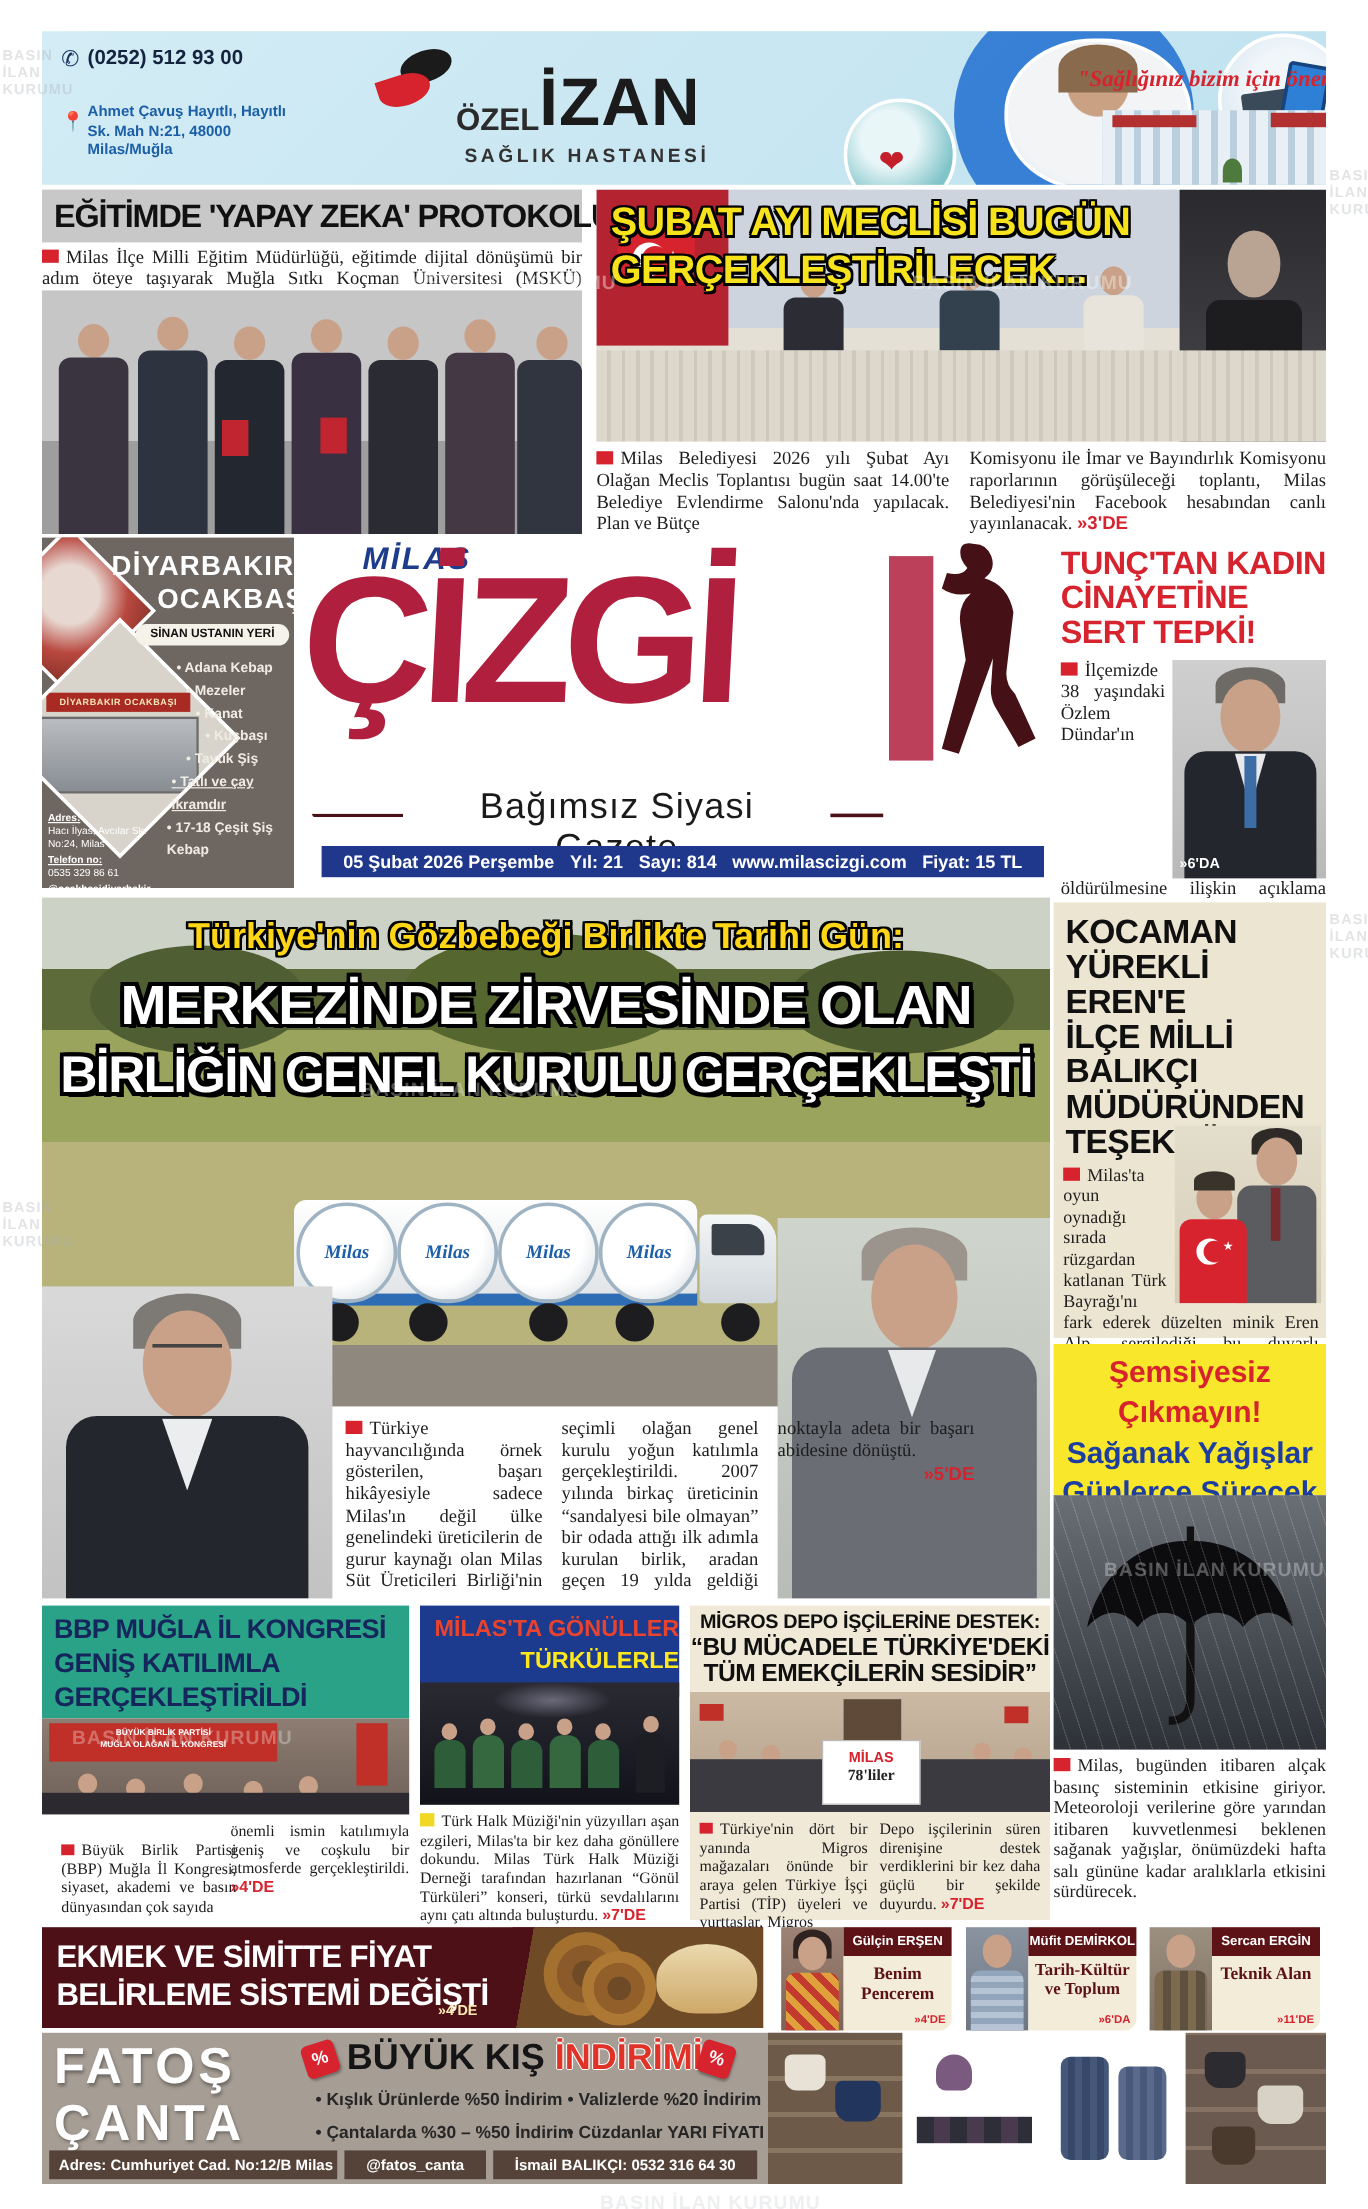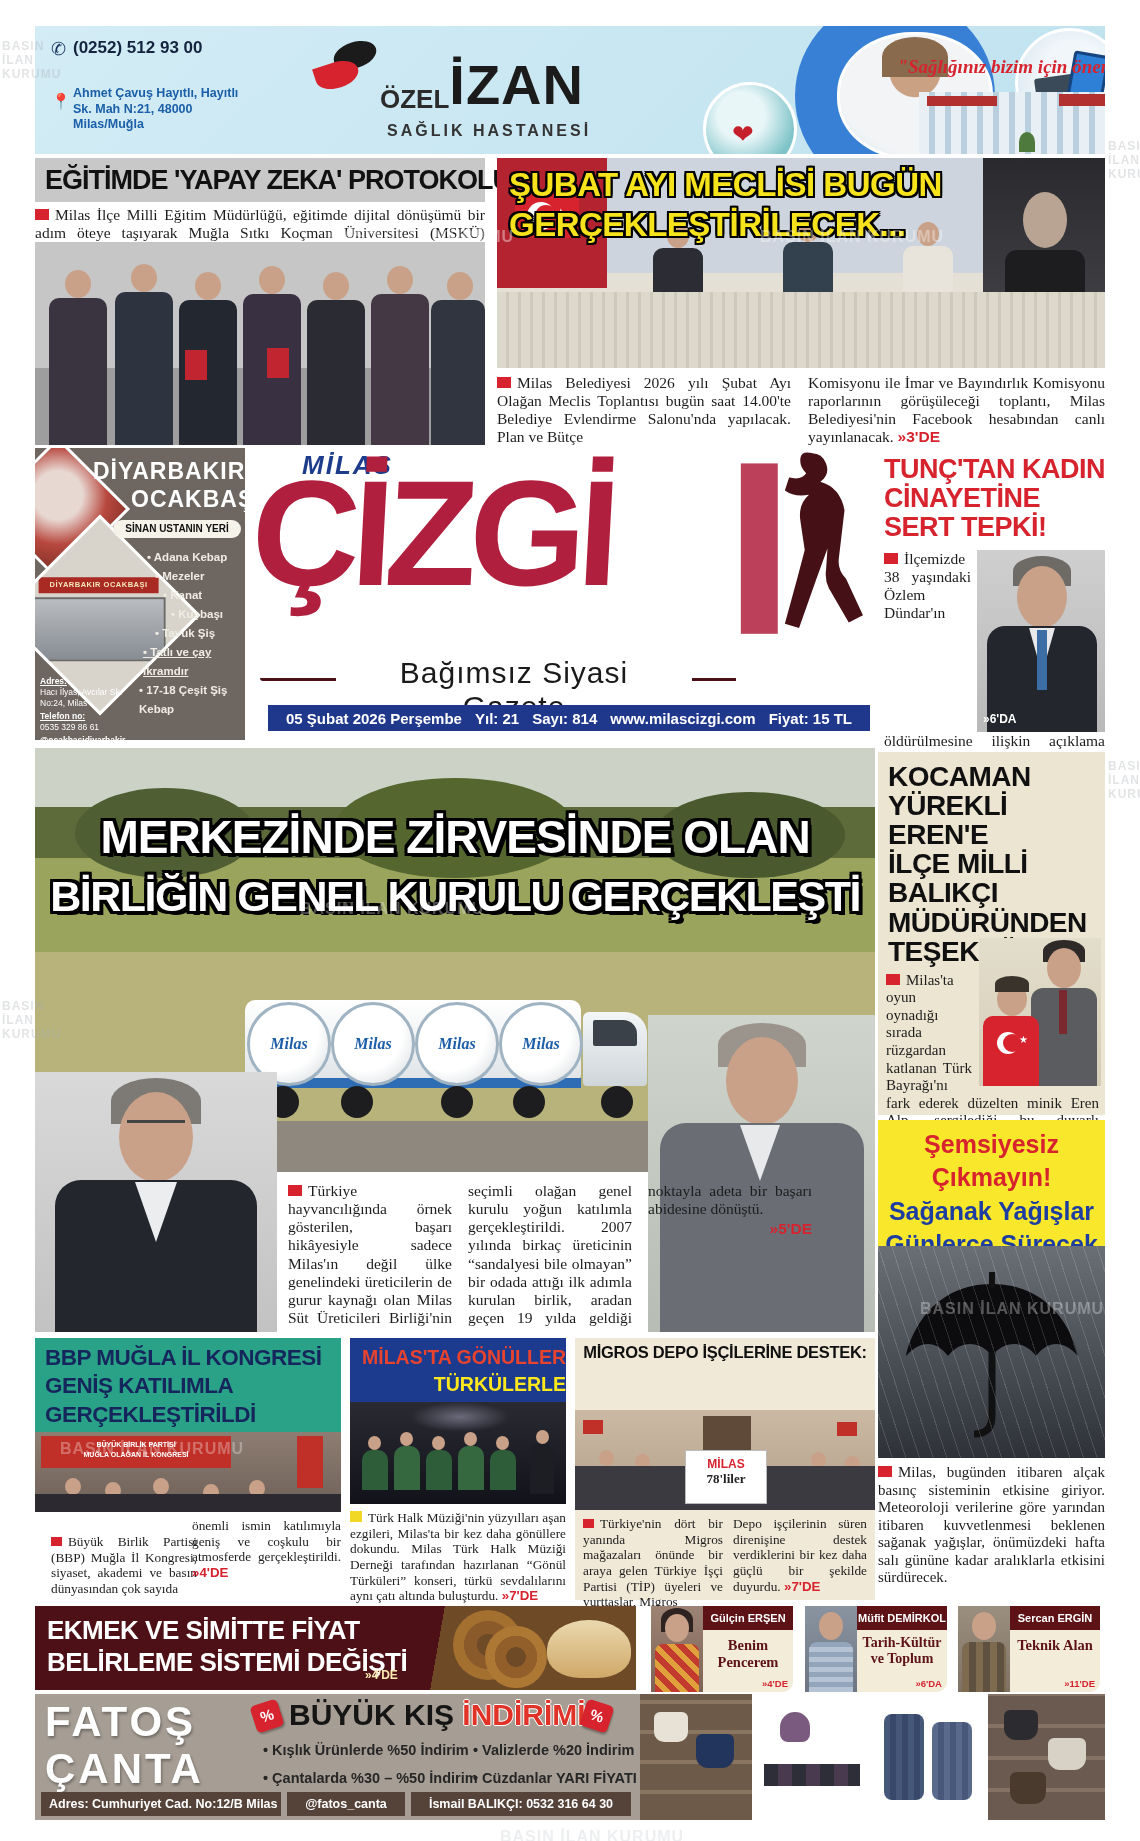--- a/index.html
+++ b/index.html
@@ -204,20 +204,21 @@
       <div class="abs" style="left:338px;top:52px;width:64px;height:74px;background:linear-gradient(#f4f6f7,#cfd6da);border-radius:6px 22px 4px 4px;">
         <div class="abs" style="left:10px;top:8px;width:44px;height:26px;background:#3a4148;border-radius:2px 14px 2px 2px;"></div>
       </div>
       <div class="abs" style="left:22px;top:126px;width:32px;height:32px;border-radius:50%;background:#1d1d1f;"></div>
       <div class="abs" style="left:96px;top:126px;width:32px;height:32px;border-radius:50%;background:#1d1d1f;"></div>
       <div class="abs" style="left:196px;top:126px;width:32px;height:32px;border-radius:50%;background:#1d1d1f;"></div>
       <div class="abs" style="left:268px;top:126px;width:32px;height:32px;border-radius:50%;background:#1d1d1f;"></div>
       <div class="abs" style="left:356px;top:126px;width:32px;height:32px;border-radius:50%;background:#1d1d1f;"></div>
     </div>
   </div>
+  <div class="abs hl outl" style="left:35px;top:764px;width:840px;text-align:center;font-size:30px;color:#ffd616;z-index:3;">Türkiye'nin Gözbebeği Birlikte Tarihi Gün:</div>
   <div class="abs hl outl-big" style="left:35px;top:810px;width:840px;text-align:center;font-size:46px;color:#fff;letter-spacing:-1px;z-index:3;">MERKEZİNDE ZİRVESİNDE OLAN</div>
   <div class="abs hl outl-big" style="left:35px;top:872px;width:840px;text-align:center;font-size:43px;color:#fff;letter-spacing:-1.5px;z-index:3;">BİRLİĞİN GENEL KURULU GERÇEKLEŞTİ</div>
 
   <div class="photo" style="left:35px;top:1072px;width:242px;height:260px;background:linear-gradient(#d9d9d9,#c2c2c2);z-index:4;">
     <div class="abs" style="left:76px;top:6px;width:90px;height:46px;border-radius:50% 50% 0 0;background:#7d7a76;"></div>
     <div class="fig-head" style="left:84px;top:20px;width:74px;height:90px;"></div>
     <div class="abs" style="left:92px;top:48px;width:58px;height:14px;border-top:3px solid #444;"></div>
     <div class="abs" style="left:20px;top:108px;width:202px;height:152px;border-radius:26px 26px 0 0;background:#23262d;"></div>
     <div class="abs" style="left:100px;top:110px;width:42px;height:60px;background:#ecedef;clip-path:polygon(0 0,100% 0,50% 100%);"></div>
   </div>
@@ -327,20 +328,24 @@
       <div class="fig-body" style="left:180px;top:42px;width:24px;height:50px;background:#1d1d24;"></div>
     </div>
     <p class="abs body-sm" style="left:0;top:172px;width:216px;margin:0;">
       <span class="bullet-y"></span><span>Türk Halk Müziği'nin yüzyılları aşan ezgileri, Milas'ta bir kez daha gönüllere dokundu. Milas Türk Halk Müziği Derneği tarafından hazırlanan “Gönül Türküleri” konseri, türkü sevdalılarını aynı çatı altında buluşturdu.</span>
       <span class="ref">»7'DE</span>
     </p>
   </div>
 
   <div class="abs" style="left:575px;top:1338px;width:300px;height:262px;background:#f0e9d7;">
     <div class="hl" style="text-align:center;font-size:16.5px;color:#101010;padding-top:5px;letter-spacing:-0.3px;">MİGROS DEPO İŞÇİLERİNE DESTEK:</div>
+    <div class="hl" style="text-align:center;font-size:20.5px;line-height:1.08;color:#101010;letter-spacing:-0.5px;">
+      <div>“BU MÜCADELE TÜRKİYE'DEKİ</div>
+      <div>TÜM EMEKÇİLERİN SESİDİR”</div>
+    </div>
     <div class="photo" style="left:0;top:72px;width:300px;height:100px;position:absolute;background:linear-gradient(#cbb9a4,#b3a08a);">
       <div class="abs" style="left:128px;top:6px;width:48px;height:40px;background:#5f4a3a;"></div>
       <div class="fig-head" style="left:24px;top:40px;width:15px;height:16px;"></div>
       <div class="fig-head" style="left:60px;top:44px;width:15px;height:16px;"></div>
       <div class="fig-head" style="left:236px;top:42px;width:15px;height:16px;"></div>
       <div class="fig-head" style="left:270px;top:46px;width:15px;height:16px;"></div>
       <div class="abs" style="left:0;top:56px;width:300px;height:44px;background:#3a3a40;"></div>
       <div class="abs" style="left:8px;top:10px;width:20px;height:14px;background:#c03028;"></div>
       <div class="abs" style="left:262px;top:12px;width:20px;height:14px;background:#c03028;"></div>
       <div class="abs" style="left:110px;top:40px;width:80px;height:52px;background:#fff;border:1px solid #bbb;text-align:center;">

